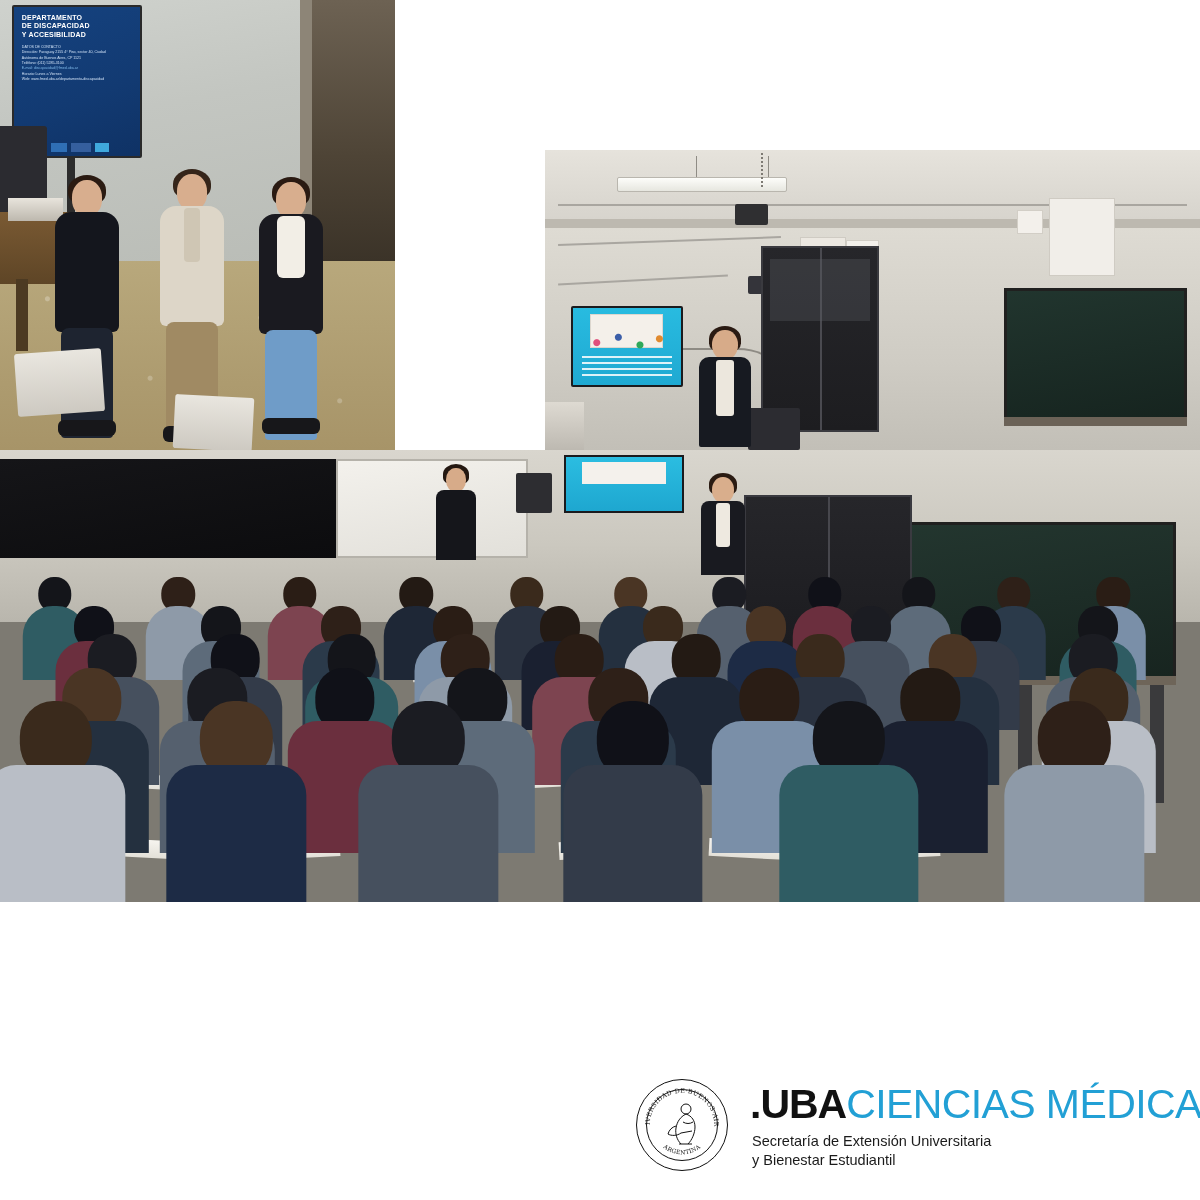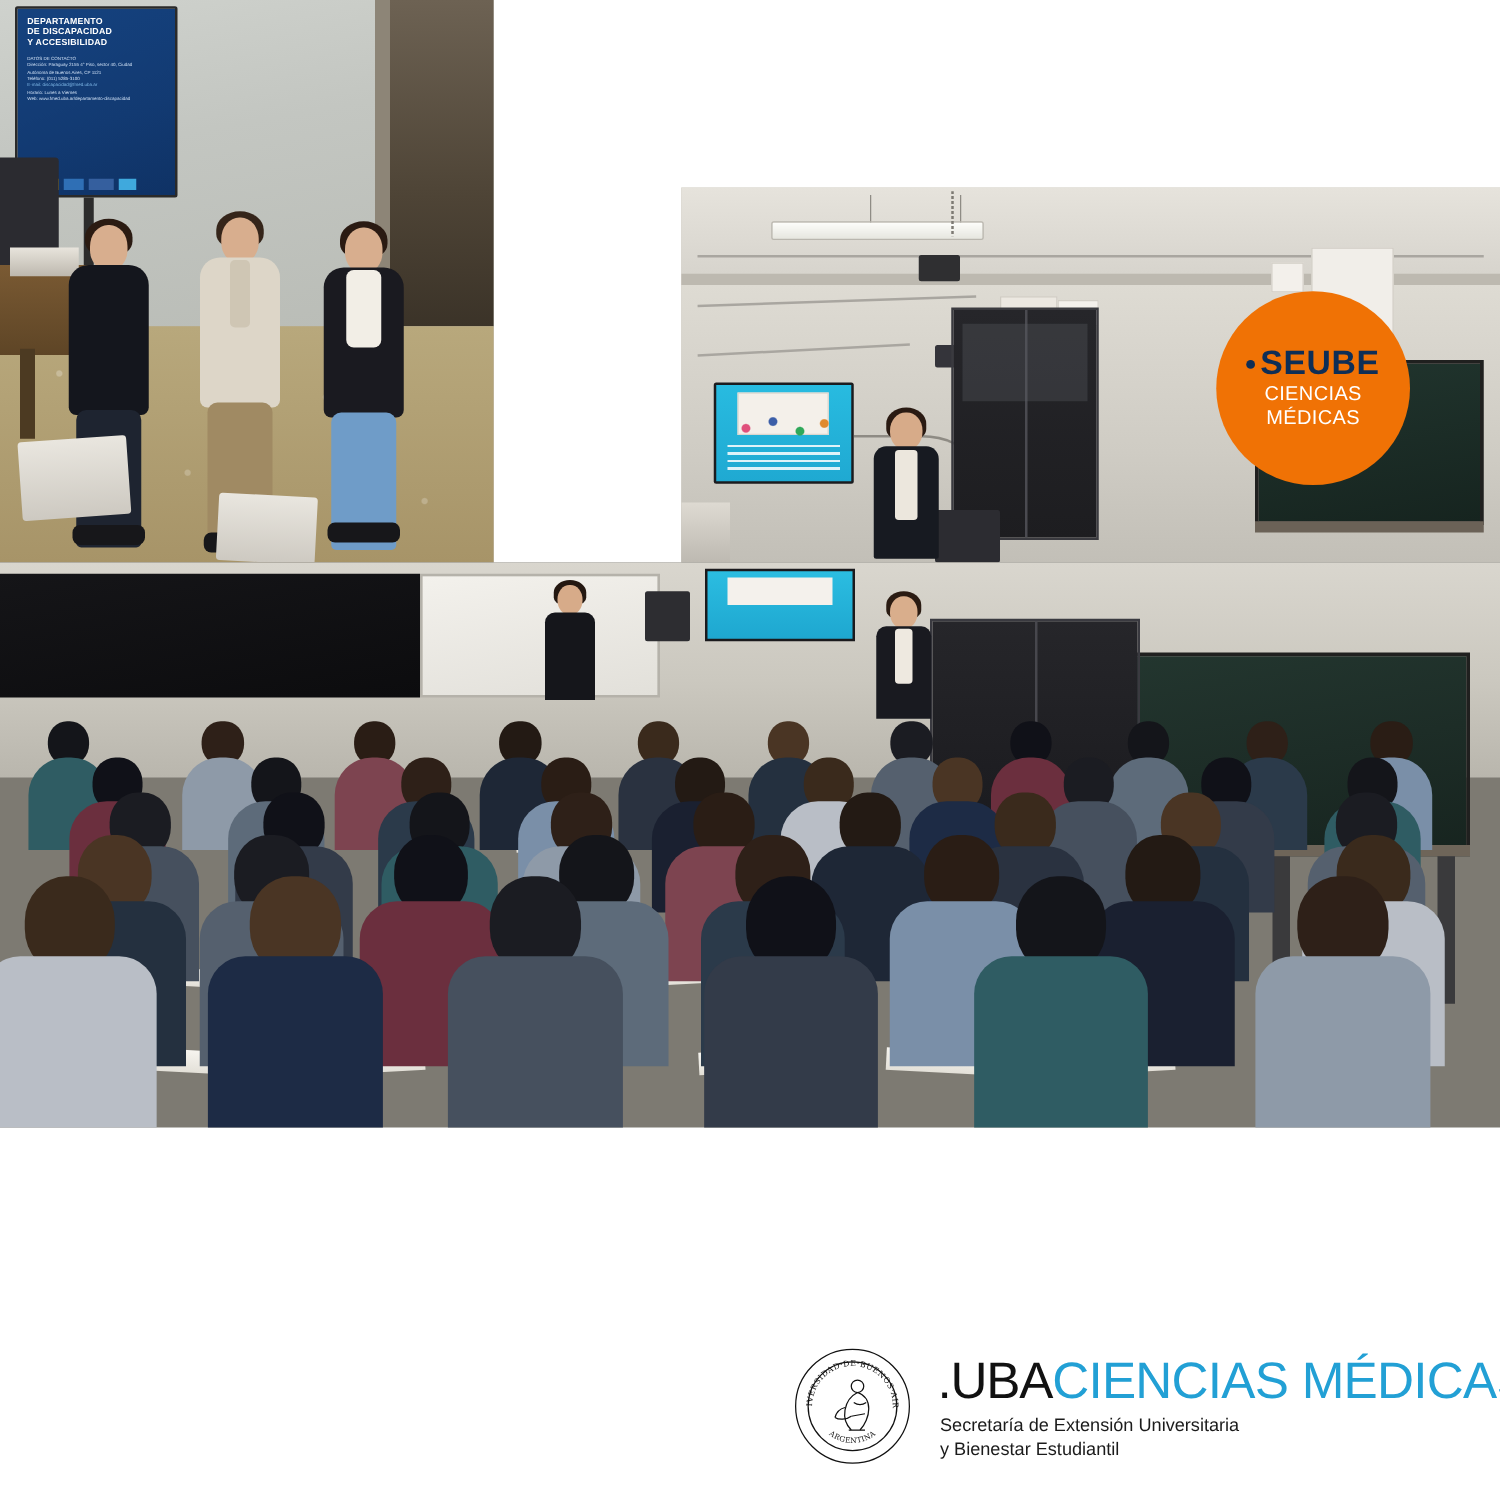--- a/index.html
+++ b/index.html
@@ -266,21 +266,21 @@
     display:flex; align-items:center; gap:22px; padding-left:36px;
   }
   .uba-seal{ width:92px;height:92px;border-radius:50%;border:1.6px solid #111;position:relative;flex:0 0 auto;}
   .uba-seal .inner{position:absolute;left:9px;top:9px;right:9px;bottom:9px;border-radius:50%;border:1.2px solid #111;}
   .uba-seal .fig{position:absolute;left:50%;top:50%;transform:translate(-50%,-50%);
     width:42px;height:50px;}
   .seal-txt{position:absolute;left:0;top:0;width:100%;height:100%;}
   .seal-txt svg{width:100%;height:100%;}
   .uba-text{ display:flex; flex-direction:column; justify-content:center; }
   .uba-line1{ display:flex; align-items:baseline; white-space:nowrap; }
-  .uba-line1 .dotuba{ color:#111; font-weight:normal; font-size:41px; letter-spacing:-1px; }
+  .uba-line1 .dotuba{ color:#111; font-weight:bold; font-size:41px; letter-spacing:-1px; }
   .uba-line1 .cm{ color:#22A0D5; font-weight:normal; font-size:41px; letter-spacing:-0.6px; }
   .uba-sub{ color:#1b1b1b; font-size:14.5px; line-height:1.28; margin-top:4px; margin-left:2px;}
 </style>
 </head>
 <body>
 
 <div id="poster">
 
   <div class="blk photo-women">
     <div class="pw-wallL"></div>
@@ -679,22 +679,14 @@
         <span class="dotuba">.UBA</span>
         <span class="cm">CIENCIAS MÉDICAS</span>
       </div>
       <div class="uba-sub">
         <div>Secretaría de Extensión Universitaria</div>
         <div>y Bienestar Estudiantil</div>
       </div>
     </div>
   </div>
 
-  <div class="blk seube">
-    <div class="ln1">
-      <span class="dot"></span>
-      <span>SEUBE</span>
-    </div>
-    <div class="ln2">CIENCIAS</div>
-    <div class="ln3">MÉDICAS</div>
-  </div>
 
 </div>
 
 </body></html>

